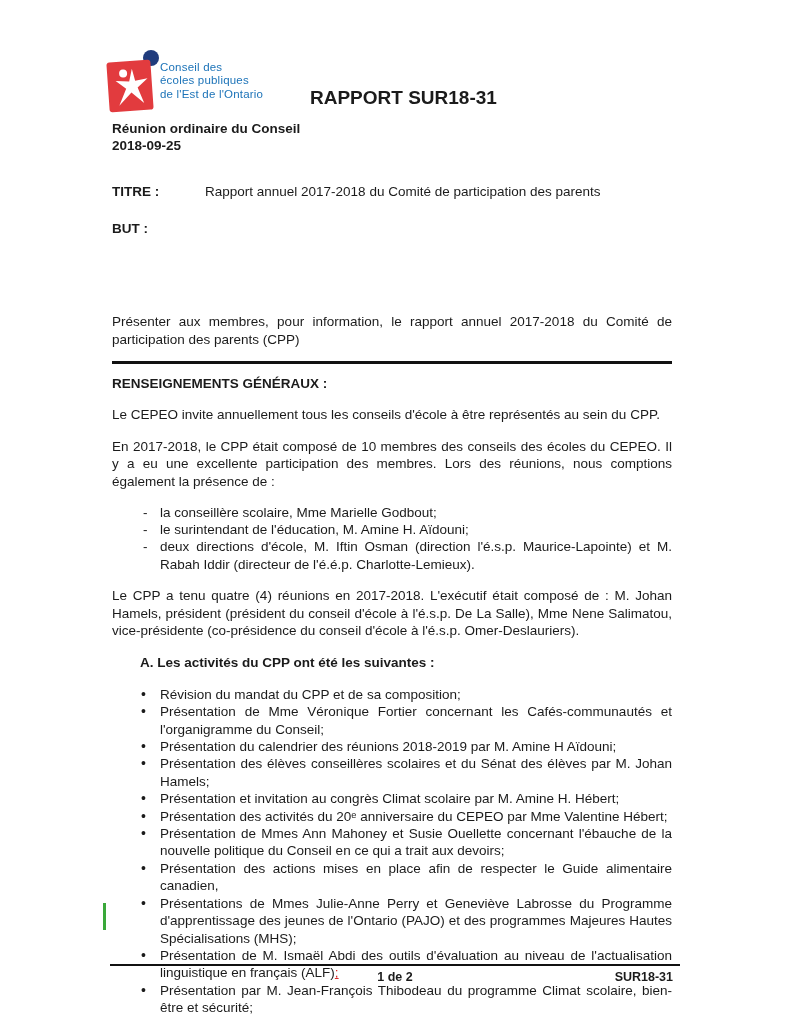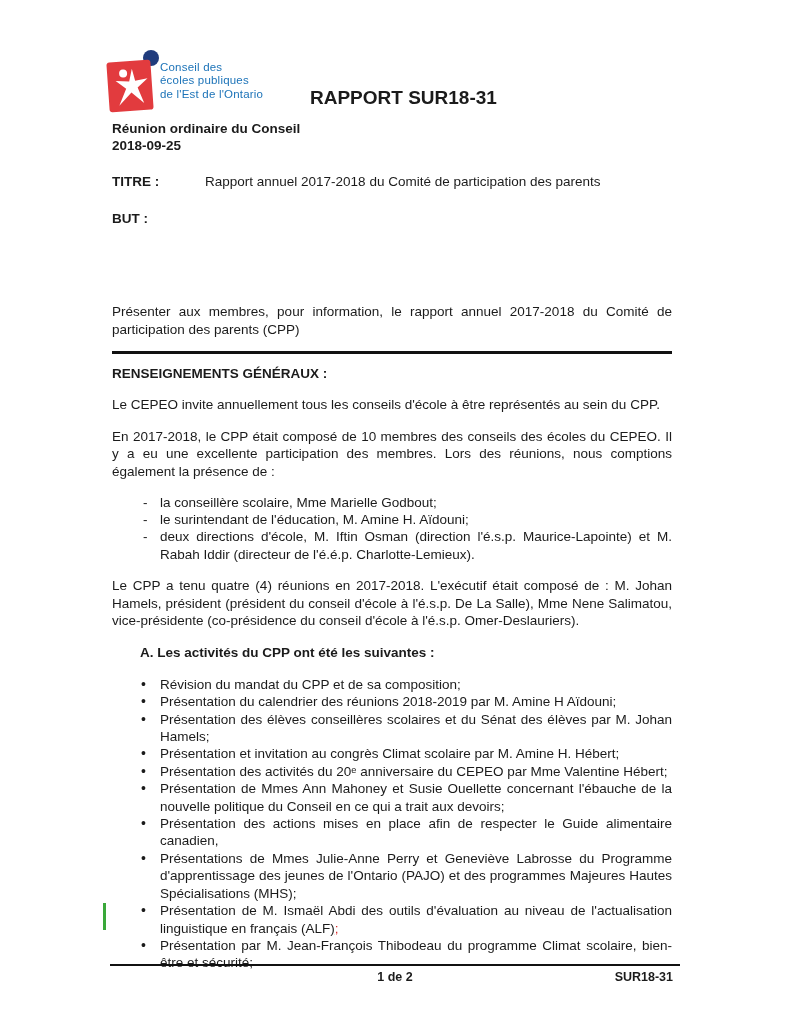--- a/index.html
+++ b/index.html
@@ -19,21 +19,21 @@
   }
   .report-title {
     position:absolute; left:310px; top:89px;
     font-weight:bold; font-size:19px;
   }
 
   
   .content { position:absolute; left:112px; top:120px; width:560px; }
   .meeting-row { display:flex; justify-content:space-between; font-weight:bold;flex-direction:column; }
   .field-row { display:flex; }
-  .field-row.titre { margin-top:18px; }
+  .field-row.titre { margin-top:28px; }
   .field-row.but   { margin-top:20px;flex-direction:column; }
   .field-label { flex:0 0 93px; font-weight:bold; }
   .field-value { flex:1; }
   .just { text-align:justify; }
   .rule  { height:3px; background:#111; margin-top:13px; }
   .section-heading { font-weight:bold; margin-top:11px; }
   .para { margin-top:14px; }
 
   ul.dash-list, ul.bullet-list { list-style:none; margin:12px 0 0 0; padding:0; }
   ul.dash-list li, ul.bullet-list li { position:relative; padding-left:48px; text-align:justify; }
@@ -110,20 +110,21 @@
       <li>le surintendant de l'éducation, M. Amine H. Aïdouni;</li>
       <li>deux directions d'école, M. Iftin Osman (direction l'é.s.p. Maurice-Lapointe) et M. Rabah Iddir (directeur de l'é.é.p. Charlotte-Lemieux).</li>
     </ul>
 
     <p class="para just">Le CPP a tenu quatre (4) réunions en 2017-2018. L'exécutif était composé de : M. Johan Hamels, président (président du conseil d'école à l'é.s.p. De La Salle), Mme Nene Salimatou, vice-présidente (co-présidence du conseil d'école à l'é.s.p. Omer-Deslauriers).</p>
 
     <div class="sub-heading">A. Les activités du CPP ont été les suivantes :</div>
 
     <ul class="bullet-list">
       <li>Révision du mandat du CPP et de sa composition;</li>
+      <li>Présentation de Mme Véronique Fortier concernant les Cafés-communautés et l'organigramme du Conseil;</li>
       <li>Présentation du calendrier des réunions 2018-2019 par M. Amine H Aïdouni;</li>
       <li>Présentation des élèves conseillères scolaires et du Sénat des élèves par M. Johan Hamels;</li>
       <li>Présentation et invitation au congrès Climat scolaire par M. Amine H. Hébert;</li>
       <li>Présentation des activités du 20ᵉ anniversaire du CEPEO par Mme Valentine Hébert;</li>
       <li>Présentation de Mmes Ann Mahoney et Susie Ouellette concernant l'ébauche de la nouvelle politique du Conseil en ce qui a trait aux devoirs;</li>
       <li>Présentation des actions mises en place afin de respecter le Guide alimentaire canadien,</li>
       <li>Présentations de Mmes Julie-Anne Perry et Geneviève Labrosse du Programme d'apprentissage des jeunes de l'Ontario (PAJO) et des programmes Majeures Hautes Spécialisations (MHS);</li>
       <li>
         <span>Présentation de M. Ismaël Abdi des outils d'évaluation au niveau de l'actualisation linguistique en français (ALF)</span><span class="tracked">;</span>
       </li>

